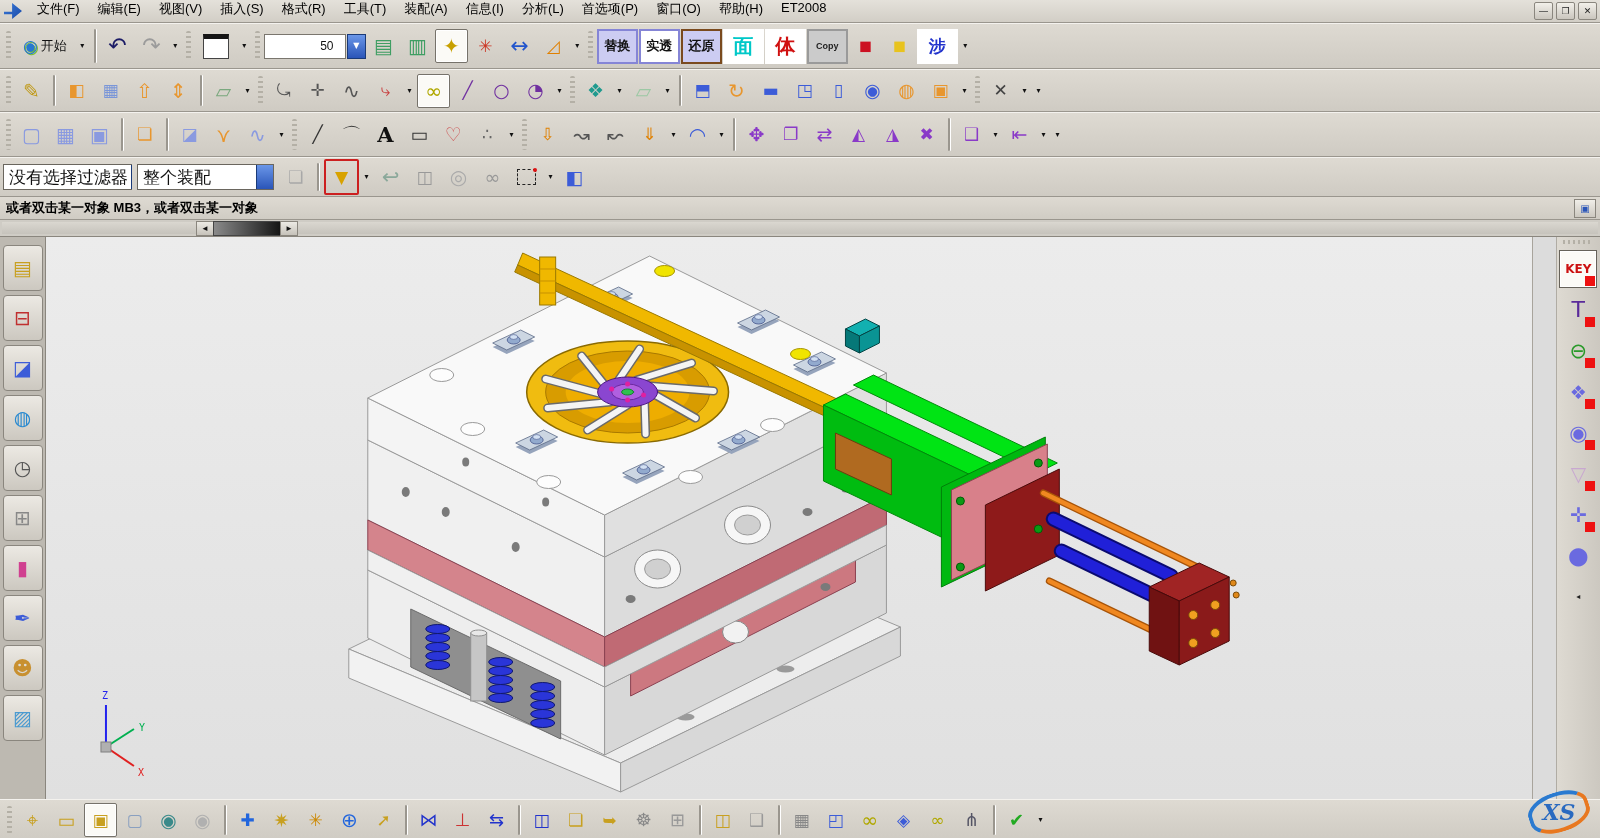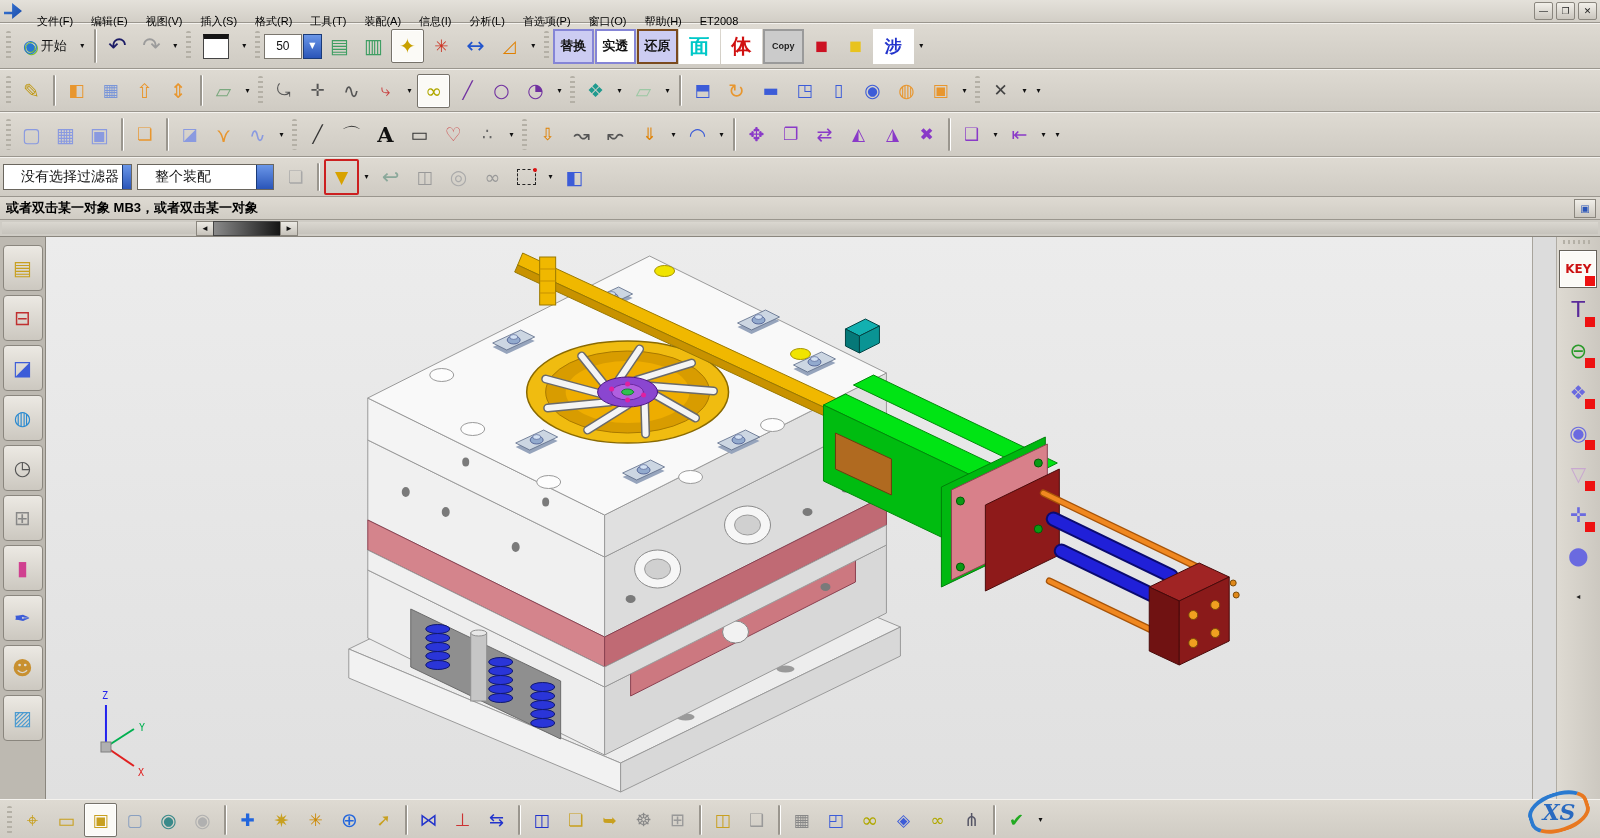--- a/index.html
+++ b/index.html
@@ -4,54 +4,54 @@
 <style>
   html,body{margin:0;padding:0;width:1600px;height:838px;overflow:hidden;
     font-family:"Liberation Sans","DejaVu Sans",sans-serif;background:#d6d2ca;
     -webkit-font-smoothing:antialiased;}
   
   .menubar{height:22px;display:flex;align-items:center;background:linear-gradient(#e4e1da,#d2cec6);
     border-bottom:1px solid #9a968e;position:relative;padding-left:4px;}
   .appicon{width:18px;height:16px;margin-right:6px;background:linear-gradient(135deg,#3a7ad8,#1a4aa8);
     clip-path:polygon(0 55%,45% 55%,45% 0,100% 50%,45% 100%,45% 70%,0 70%);}
   .menus{display:flex;height:100%;}
-  .menu-item{display:flex;align-items:center;padding:0 9px;font-size:11px;color:#000;cursor:default;margin-top:20px;}
+  .menu-item{display:flex;padding:0 9px;font-size:13px;color:#000;cursor:default;}
   .winbtns{position:absolute;right:3px;top:2px;display:flex;gap:3px;}
   .winbtn{width:17px;height:16px;background:linear-gradient(#f2f0ea,#cac6be);border:1px solid #8a867e;
     border-radius:2px;display:flex;align-items:center;justify-content:center;font-size:9px;color:#222;}
   
   .tb{display:flex;align-items:center;background:linear-gradient(#dedad2,#cfcbc3);
     border-top:1px solid #f4f2ee;border-bottom:1px solid #9a968e;padding:0 3px;gap:1px;}
   .tb1{height:44px}.tb2{height:41px}.tb3{height:43px}.tb4{height:38px}
   .tbi{position:relative;min-width:31px;height:32px;display:flex;align-items:center;justify-content:center;
     gap:3px;border:1px solid transparent;border-radius:2px;}
   .tbi .g{font-family:"DejaVu Sans",sans-serif;font-size:var(--fs,17px);color:var(--fg,#444);line-height:1;}
   .tbi .g:empty,.tbi .lb:empty{display:none;}
   .tbi .lb{font-size:var(--fs,12px);color:var(--fg,#111);white-space:nowrap;}
   .t-grip{min-width:5px;width:5px;height:70%;border:none;margin:0 3px;
     background:repeating-linear-gradient(180deg,#b4b0a6 0 2px,transparent 2px 5px);}
   .t-sep{min-width:2px;width:2px;height:76%;border:none;background:#9a968e;box-shadow:1px 0 0 #fff;margin:0 4px;}
   .t-caret{min-width:11px;width:11px;}.t-caret .g{font-size:8px;color:#111;}
   .t-start{padding:0 7px;}.t-start .g{font-size:17px;color:#2878d0;text-shadow:1px 1px 0 #7ac030;}
   .t-start .lb{font-size:13px;}
   .t-swatch{width:40px;}.t-swatch::before{content:"";width:24px;height:19px;background:#fff;
     border:1px solid #444;border-top:5px solid #151515;}
-  .t-spin{min-width:36px;width:36px;height:23px;background:#fff;border:1px solid #7a766e;border-radius:0;}
+  .t-spin{min-width:36px;width:36px;height:23px;background:#fff;border:1px solid #7a766e;border-radius:0;padding-left:44px;}
   .t-ddarrow{min-width:17px;width:17px;height:23px;background:linear-gradient(#6a96e8,#2a55b8);
     border:1px solid #1a3a78;border-radius:0;}.t-ddarrow .g{font-size:8px;color:#fff;}
   .t-textbtn{min-width:37px;height:31px;background:var(--bg,#fff);border:2px solid var(--bd,transparent);border-radius:0;}
   .t-textbtn .lb{font-weight:bold;font-size:var(--fs,13px);}
   .t-serif .g{font-family:"DejaVu Serif",serif;font-weight:bold;}
   .sel{background:#fbfaf6;border:1px solid #76726a;box-shadow:inset 0 0 0 1px #fff;}
   .redbox{border:2px solid #cc2020;}
   .t-dash .g{width:17px;height:14px;border:1px dashed #222;display:block;font-size:0;}
   .t-dash::after{content:"";position:absolute;right:5px;top:7px;width:4px;height:4px;border-radius:50%;background:#dd1111;}
   .t-dd{height:24px;background:#fff;border:1px solid #6a665e;border-radius:0;justify-content:space-between;
     padding:0 0 0 5px;margin-right:4px;}
-  .t-dd .lb{font-size:14px;margin-left:12px;}
+  .t-dd .lb{font-size:17px;}
   .t-dd::after{content:"";width:16px;align-self:stretch;background:linear-gradient(#6a96e8,#2a55b8);
     border-left:1px solid #1a3a78;clip-path:none;position:relative;}
   
   .promptrow{height:22px;background:linear-gradient(#dedad2,#d0ccc4);border-bottom:1px solid #9a968e;
     display:flex;align-items:center;padding-left:6px;position:relative;}
   .prompt{font-size:13px;font-weight:bold;color:#000;}
   .fitbtn{position:absolute;right:4px;top:2px;width:20px;height:17px;background:linear-gradient(#f0eee8,#ccc8c0);
     border:1px solid #8a867e;display:flex;align-items:center;justify-content:center;font-size:10px;color:#2a55b8;}
   .scrollrow{height:16px;background:#cfccc5;border-bottom:1px solid #8a867e;position:relative;}
   .scrollrow .track{position:absolute;inset:2px 2px 2px 2px;background:linear-gradient(#dad7d0,#c6c3bc);}

